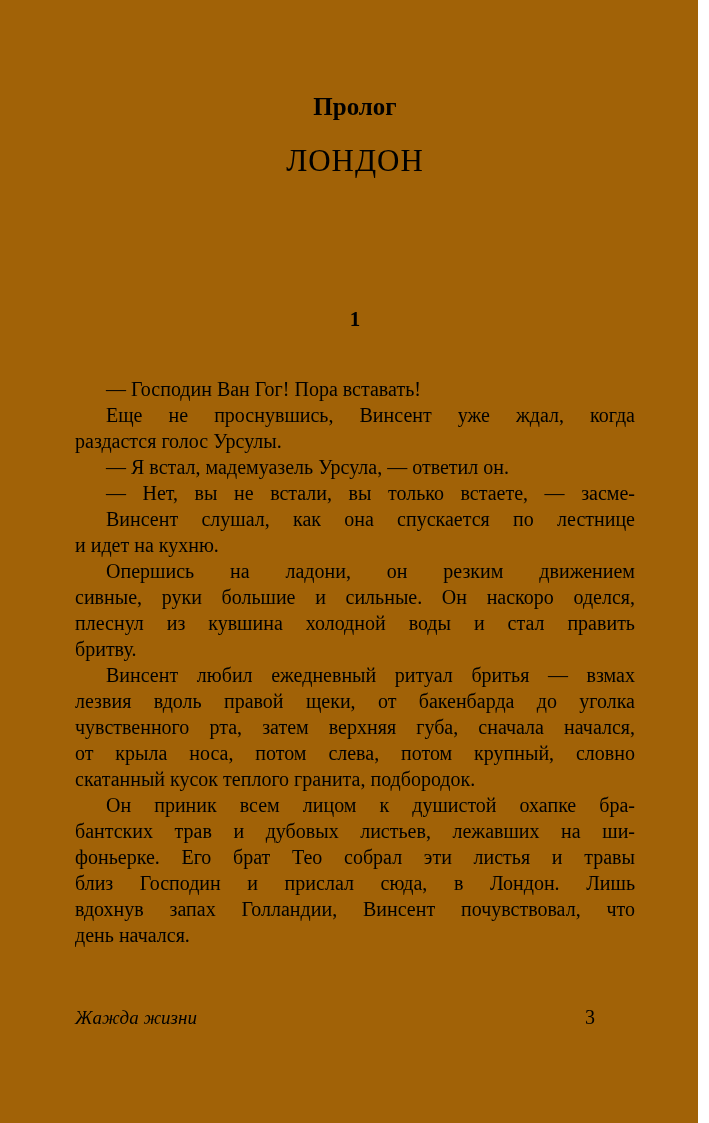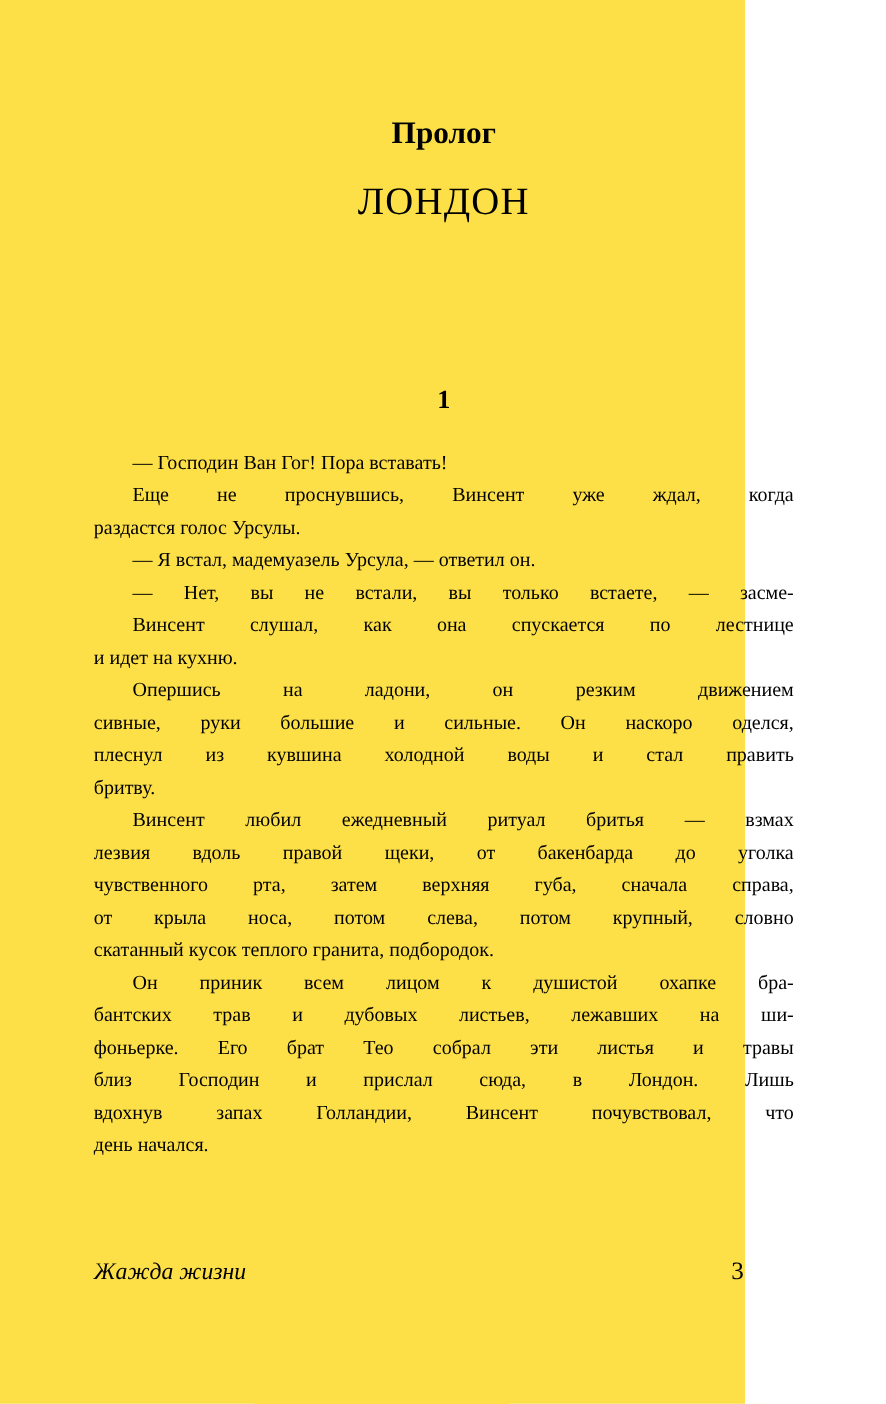--- a/index.html
+++ b/index.html
@@ -8,23 +8,23 @@
     width: 709px;
     height: 1123px;
     font-family: "Liberation Serif", "DejaVu Serif", serif;
     color: #000000;
     position: relative;
     overflow: hidden;
   }
   .page {
     position: absolute;
     left: 0; top: 0;
-    width: 596px;
+    width: 698px;
     height: 1123px;
-    background: #fde047;
+    background: #a16207;
   }
   .content {
     position: absolute;
     left: 75px;
     top: 0;
     width: 560px;
   }
   .prologue-title {
     margin-top: 92px;
     text-align: center;
@@ -41,22 +41,22 @@
     letter-spacing: 1px;
   }
   .section-number {
     margin-top: 128px;
     text-align: center;
     font-weight: bold;
     font-size: 21px;
     line-height: 25px;
   }
   .body-text {
-    margin-top: 26px;
-    font-size: 16px;
+    margin-top: 44px;
+    font-size: 20px;
     line-height: 26px;
   }
   .paragraph { margin: 0; }
   .line {
     text-align: justify;
     text-justify: inter-word;
     white-space: normal;
   }
   .line.fill {
     text-align-last: justify;
@@ -111,21 +111,21 @@
         </div>
         <div class="paragraph">
           <div class="line first fill">Опершись на ладони, он резким движением</div>
           <div class="line fill">сивные, руки большие и сильные. Он наскоро оделся,</div>
           <div class="line fill">плеснул из кувшина холодной воды и стал править</div>
           <div class="line">бритву.</div>
         </div>
         <div class="paragraph">
           <div class="line first fill">Винсент любил ежедневный ритуал бритья — взмах</div>
           <div class="line fill">лезвия вдоль правой щеки, от бакенбарда до уголка</div>
-          <div class="line fill">чувственного рта, затем верхняя губа, сначала справа,</div>
+          <div class="line fill">чувственного рта, затем верхняя губа, сначала начался,</div>
           <div class="line fill">от крыла носа, потом слева, потом крупный, словно</div>
           <div class="line">скатанный кусок теплого гранита, подбородок.</div>
         </div>
         <div class="paragraph">
           <div class="line first fill">Он приник всем лицом к душистой охапке бра-</div>
           <div class="line fill">бантских трав и дубовых листьев, лежавших на ши-</div>
           <div class="line fill">фоньерке. Его брат Тео собрал эти листья и травы</div>
           <div class="line fill">близ Господин и прислал сюда, в Лондон. Лишь</div>
           <div class="line fill">вдохнув запах Голландии, Винсент почувствовал, что</div>
           <div class="line">день начался.</div>

